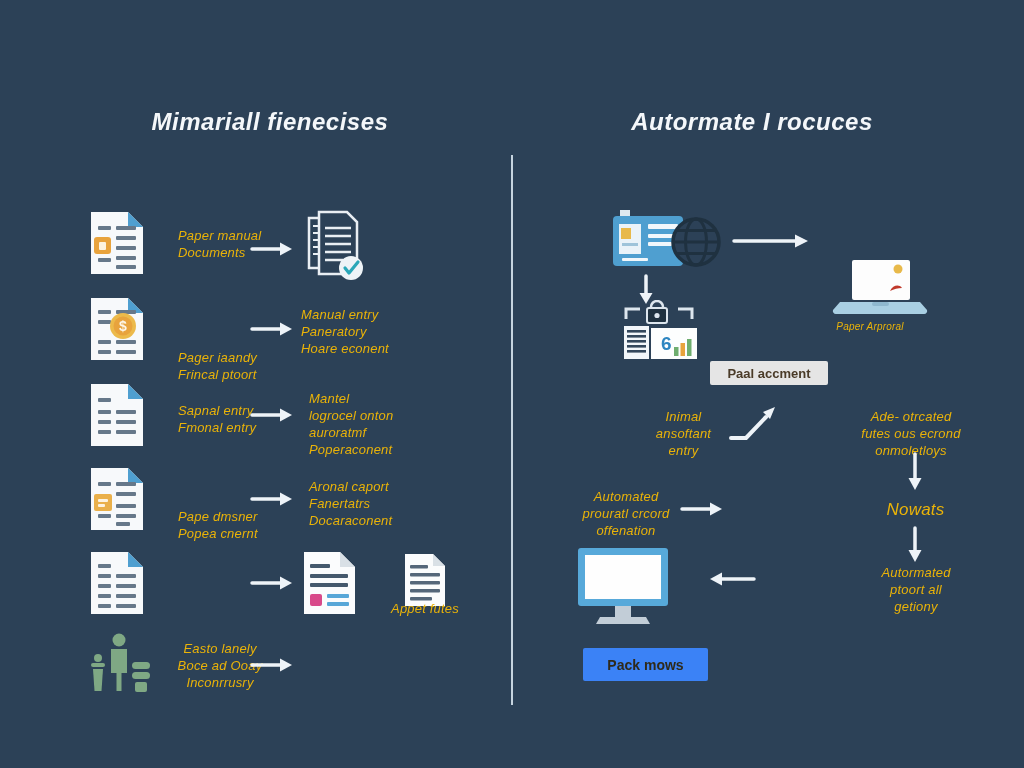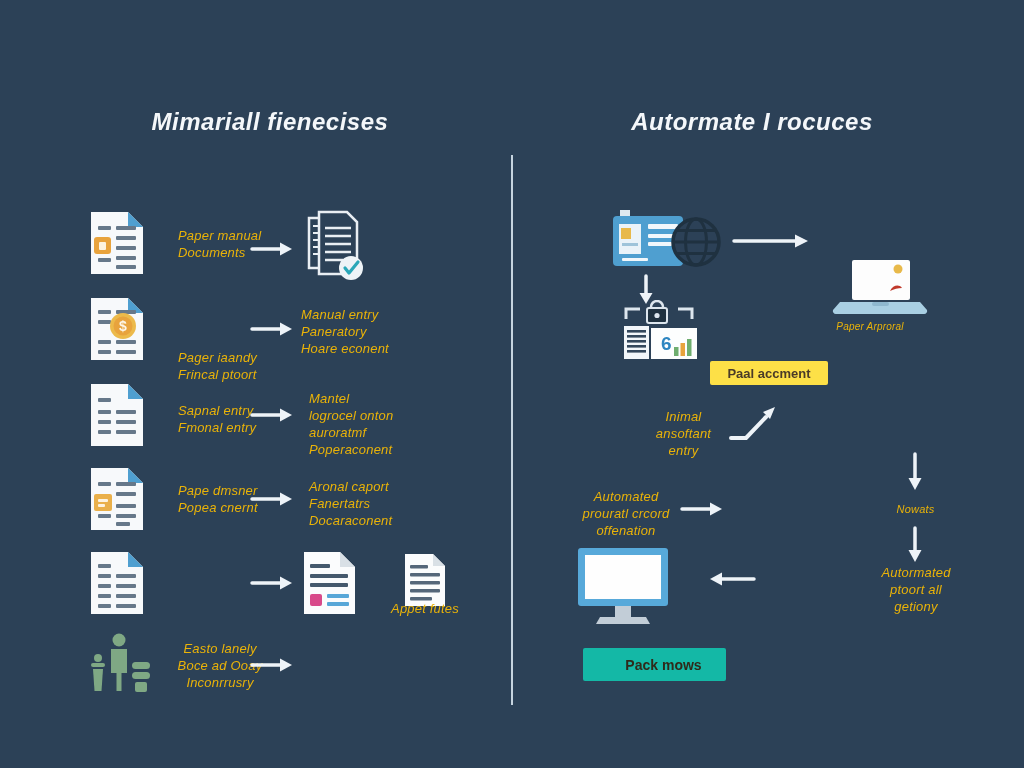--- a/index.html
+++ b/index.html
@@ -18,22 +18,22 @@
   }
   .txt{
     position:absolute;color:#eab308;font-size:13px;line-height:17px;
     white-space:pre-line;letter-spacing:.2px;font-style:italic;
   }
   .txt.center{text-align:center;}
   .badge{
     position:absolute;display:flex;align-items:center;justify-content:center;
     font-size:13px;font-weight:700;border-radius:2px;
   }
-  .badge.tan{background:#fde047;color:#4a3b28;}
-  .badge.gold{background:#14b8a6;color:#2f2a1a;font-size:14px;padding-left:18px;}
+  .badge.tan{background:#e5e5e5;color:#4a3b28;}
+  .badge.gold{background:#3b82f6;color:#2f2a1a;font-size:14px;}
   svg{display:block;}
 </style>
 </head>
 <body>
 
 <div id="canvas">
 
   <div class="col-title" style="left:60px;">Mimariall fienecises</div>
   <div class="col-title" style="left:542px;">Autormate I rocuces</div>
   <div class="divider"></div>
@@ -139,21 +139,21 @@
       <rect x="28" y="26" width="20" height="4" rx="1"></rect>
       <rect x="10" y="48" width="13" height="4" rx="1"></rect>
         <rect x="28" y="38" width="20" height="4" rx="1"></rect>
       <rect x="28" y="48" width="20" height="4" rx="1"></rect>
         <rect x="28" y="56" width="14" height="4" rx="1"></rect>
     </g>
     <rect x="6" y="28" width="18" height="17" rx="2" fill="#eab04a"></rect>
     <rect x="10" y="33" width="10" height="3" rx="1" fill="#fdf3e0"></rect>
     <rect x="10" y="38" width="7" height="3" rx="1" fill="#fdf3e0"></rect>
   </svg>
-  <div class="txt" style="left:178px;top:482px;width:130px;">Pape dmsner
+  <div class="txt" style="left:178px;top:508px;width:130px;">Pape dmsner
 Popea cnernt</div>
   <svg class="abs" style="left:250px;top:490px;" width="44" height="18" viewBox="0 0 44 18">
     <line x1="2" y1="9" x2="31" y2="9" stroke="#eef3f8" stroke-width="3.5" stroke-linecap="round"></line>
     <path d="M30 2.5 L42 9 L30 15.5 Z" fill="#eef3f8"></path>
   </svg>
   <div class="txt" style="left:309px;top:478px;width:150px;">Aronal caport
 Fanertatrs
 Docaraconent</div>
 
   <svg class="abs" style="left:88px;top:550px;" width="58" height="66" viewBox="0 0 58 66">
@@ -285,34 +285,37 @@
   <div class="badge tan" style="left:710px;top:361px;width:118px;height:24px;">Paal accment</div>
 
   <div class="txt center" style="left:636px;top:408px;width:95px;">Inimal
 ansoftant
 entry</div>
   <svg class="abs" style="left:728px;top:402px;" width="50" height="44" viewBox="0 0 50 44">
     <path d="M3 36 H18 L38 15" fill="none" stroke="#eef3f8" stroke-width="4" stroke-linecap="round" stroke-linejoin="round"></path>
     <path d="M47 5 L42 17 L35 10 Z" fill="#eef3f8"></path>
   </svg>
 
+  <div class="txt center" style="left:852px;top:408px;width:118px;">Ade- otrcated
+futes ous ecrond
+onmoletloys</div>
   <svg class="abs" style="left:906px;top:452px;" width="18" height="40" viewBox="0 0 18 40">
     <line x1="9" y1="2" x2="9" y2="27" stroke="#eef3f8" stroke-width="3.5" stroke-linecap="round"></line>
     <path d="M2.5 26 L9 38 L15.5 26 Z" fill="#eef3f8"></path>
   </svg>
 
   <div class="txt center" style="left:570px;top:488px;width:112px;">Automated
 prouratl crcord
 offenation</div>
   <svg class="abs" style="left:680px;top:500px;" width="44" height="18" viewBox="0 0 44 18">
     <line x1="2" y1="9" x2="31" y2="9" stroke="#eef3f8" stroke-width="3.5" stroke-linecap="round"></line>
     <path d="M30 2.5 L42 9 L30 15.5 Z" fill="#eef3f8"></path>
   </svg>
 
-  <div class="txt center" style="left:868px;top:501px;width:95px;font-size:11px;">Nowats</div>
+  <div class="txt center" style="left:868px;top:501px;width:95px;font-size:17px;">Nowats</div>
   <svg class="abs" style="left:906px;top:526px;" width="18" height="38" viewBox="0 0 18 38">
     <line x1="9" y1="2" x2="9" y2="25" stroke="#eef3f8" stroke-width="3.5" stroke-linecap="round"></line>
     <path d="M2.5 24 L9 36 L15.5 24 Z" fill="#eef3f8"></path>
   </svg>
   <div class="txt center" style="left:862px;top:564px;width:108px;">Autormated
 ptoort all
 getiony</div>
 
   <svg class="abs" style="left:576px;top:546px;" width="94" height="80" viewBox="0 0 94 80">
     <rect x="2" y="2" width="90" height="58" rx="3" fill="#57a9da"></rect>

